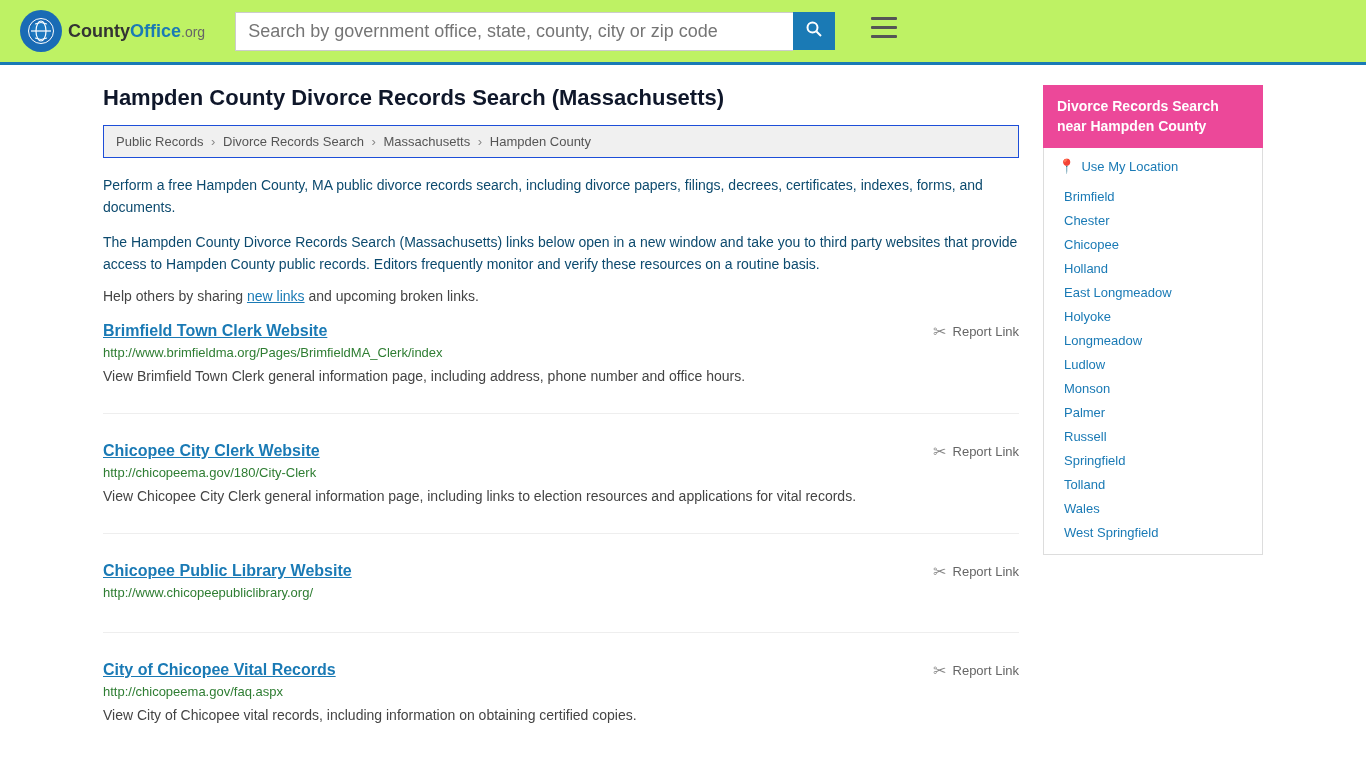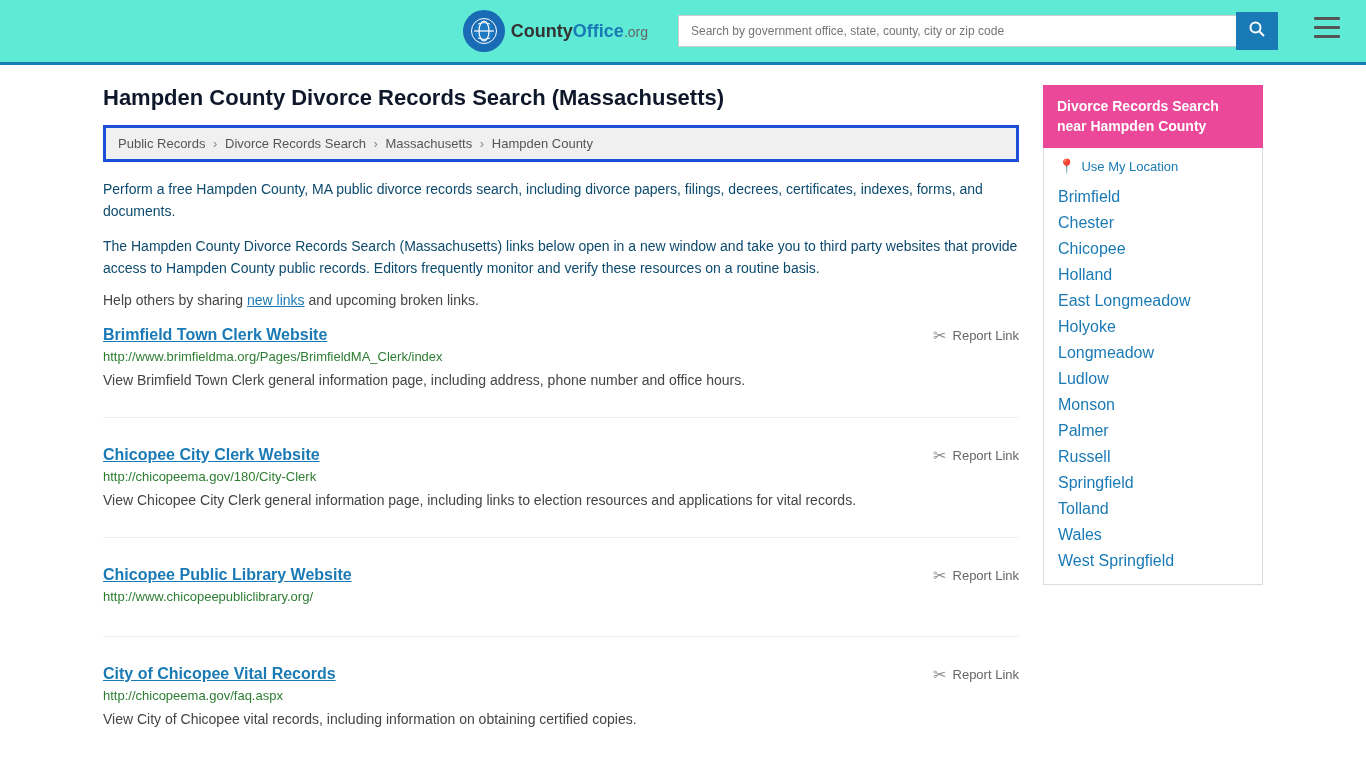--- a/index.html
+++ b/index.html
@@ -1,25 +1,25 @@
 <!DOCTYPE html>
 <html><head>
   <meta charset="utf-8">
   <style>
     * { box-sizing: border-box; margin: 0; padding: 0; }
     body { font-family: Arial, sans-serif; font-size: 14px; color: #333; background: #fff; }
 
     
     .header {
-      background: #5eead4;
+      background: #bef264;
       border-bottom: 3px solid #1a7ab5;
       padding: 10px 20px;
       display: flex;
       align-items: center;
-      justify-content: flex-end;
+      justify-content: flex-start;
     }
     .logo-area {
       display: flex;
       align-items: center;
       gap: 6px;
     }
     .logo-circle {
       width: 42px;
       height: 42px;
       background: #1a6bb5;
@@ -43,21 +43,21 @@
       align-items: center;
       flex: 1;
       max-width: 600px;
       margin: 0 30px;
     }
     .search-input {
       flex: 1;
       padding: 8px 12px;
       border: 1px solid #ccc;
       border-right: none;
-      font-size: 12px;
+      font-size: 18px;
       outline: none;
       color: #999;
     }
     .search-btn {
       background: #1a7ab5;
       border: 1px solid #1a7ab5;
       color: white;
       padding: 8px 12px;
       cursor: pointer;
       font-size: 16px;
@@ -91,21 +91,21 @@
       color: #0f172a;
       margin-bottom: 14px;
     }
 
     .breadcrumb {
       background: #f0f0f0;
       padding: 8px 12px;
       font-size: 13px;
       color: #555;
       margin-bottom: 16px;
-      border: 3px solid #1d4ed8;
+      border: 1px solid #1d4ed8;
     }
     .breadcrumb a {
       color: #555;
       text-decoration: none;
     }
     .breadcrumb span { color: #888; margin: 0 4px; }
 
     .description {
       font-size: 14px;
       color: #0c4a6e;
@@ -206,21 +206,22 @@
     .sidebar-links {
       list-style: none;
       padding: 0;
     }
     .sidebar-links li {
       padding: 4px 0;
     }
     .sidebar-links li a {
       color: #1a7ab5;
       text-decoration: none;
-      font-size: 16px;
+      font-size: 13px;
+      margin-left: 6px;
     }
   </style>
 </head>
 <body>
 
 <header class="header">
   <div class="logo-area">
     <div class="logo-circle">
       <svg width="28" height="28" viewBox="0 0 28 28">
         <circle cx="14" cy="14" r="13" fill="#1a6bb5"></circle>

